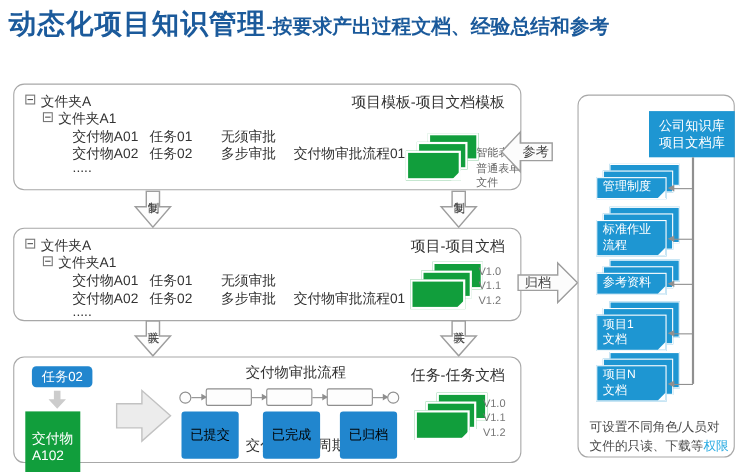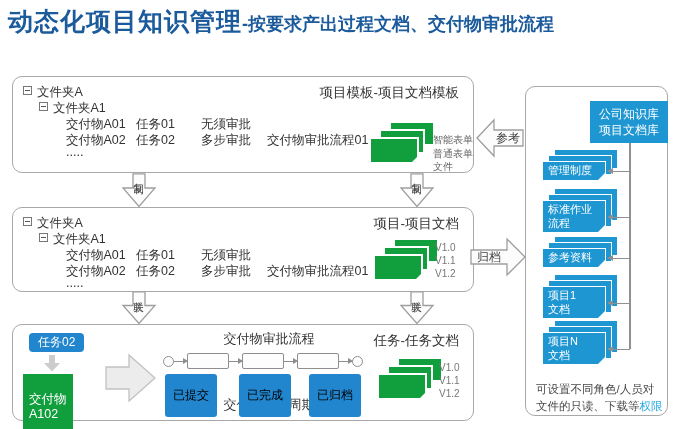--- a/index.html
+++ b/index.html
@@ -84,21 +84,21 @@
                     border-top:3.5px solid transparent;border-bottom:3.5px solid transparent;}
   .note{position:absolute;left:10px;top:294px;width:127px;font-size:11.5px;line-height:17px;color:#4a4a4a;}
   .note .hl{color:#29ABE2;}
 </style>
 </head>
 <body>
 
 <div class="canvas">
 
   <div class="title">
-    <span class="main">动态化项目知识管理</span><span class="sub">-按要求产出过程文档、交付物审批流程</span>
+    <span class="main">动态化项目知识管理</span><span class="sub">-按要求产出过程文档、经验总结和参考</span>
   </div>
 
   <div class="obox" style="left:12px;top:76px;width:462px;height:97px;">
     <div class="caption">项目模板-项目文档模板</div>
     <div class="tree">
       <div class="tline"><span class="minus-box"></span><span>文件夹A</span></div>
       <div class="tline indent1"><span class="minus-box"></span><span>文件夹A1</span></div>
       <div class="trow">
         <span class="c1">交付物A01</span>
         <span class="c2">任务01</span>
@@ -216,21 +216,21 @@
     <div class="gcards" style="left:364px;top:32px;">
       <div class="gc l1"></div>
       <div class="gc l2"></div>
       <div class="gc l3"></div>
     </div>
     <div class="versions" style="left:426px;top:36px;">V1.0
 V1.1
 V1.2</div>
   </div>
 
-  <div class="harrow" style="left:476px;top:115px;width:48px;height:46px;">
+  <div class="harrow" style="left:455px;top:115px;width:48px;height:46px;">
     <svg width="48" height="46" viewBox="0 0 48 46">
       <polygon points="1,23 18,5 18,15 47,15 47,31 18,31 18,41" fill="#FCFCFC" stroke="#9E9E9E" stroke-width="1.3"></polygon>
     </svg>
     <span class="hlabel" style="left:20px;">参考</span>
   </div>
 
   <div class="harrow" style="left:470px;top:235px;width:56px;height:44px;">
     <svg width="56" height="44" viewBox="0 0 56 44">
       <polygon points="1,15 37,15 37,4 55,22 37,40 37,29 1,29" fill="#FCFCFC" stroke="#9E9E9E" stroke-width="1.3"></polygon>
     </svg>

